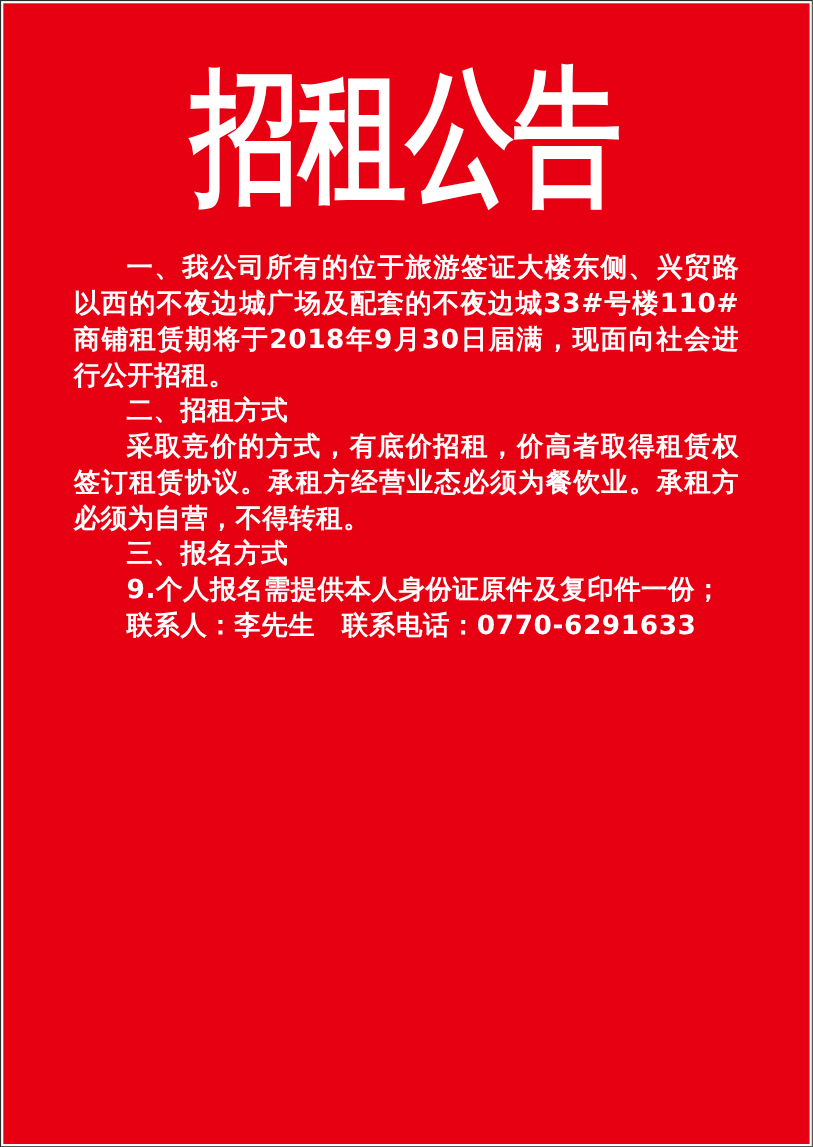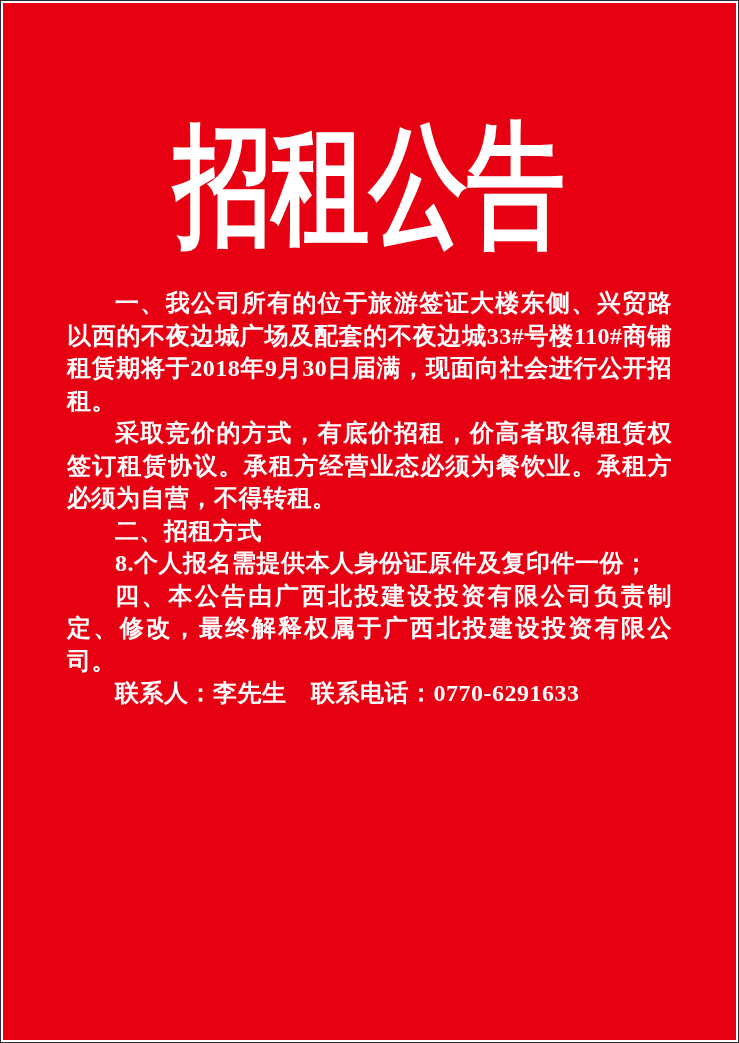--- a/index.html
+++ b/index.html
@@ -15,21 +15,21 @@
     border: 1px solid #2e2e2e;
     background: #ffffff;
     padding: 2px;
     overflow: hidden;
   }
   .red-area {
     width: 100%;
     height: 100%;
     box-sizing: border-box;
     background: #E60012;
-    padding: 116px 64px 0 64px;
+    padding: 56px 64px 0 64px;
     overflow: hidden;
   }
   .poster-title {
     margin: 0;
     color: #ffffff;
     text-align: center;
     font-family: "DejaVu Serif", "Liberation Serif", serif;
     font-weight: bold;
     font-size: 132px;
     line-height: 1.0;
@@ -44,38 +44,37 @@
     font-family: "DejaVu Sans", "Liberation Sans", sans-serif;
     font-weight: bold;
     font-size: 24px;
     line-height: 32.5px;
     text-align: justify;
     letter-spacing: 0.5px;
   }
   .body-text p {
     margin: 0;
     text-indent: 2em;
-    font-family: Liberation Serif, serif;
   }
   .contact-line {
     margin: 0;
     text-indent: 2em;
   }
 </style>
 </head>
 <body>
 
 <div class="poster">
   <div class="red-area">
 
     <h1 class="poster-title">招租公告</h1>
 
     <div class="body-text">
       <p>一、我公司所有的位于旅游签证大楼东侧、兴贸路以西的不夜边城广场及配套的不夜边城33#号楼110#商铺租赁期将于2018年9月30日届满，现面向社会进行公开招租。</p>
+      <p>二、招租方式</p>
       <p>采取竞价的方式，有底价招租，价高者取得租赁权签订租赁协议。承租方经营业态必须为餐饮业。承租方必须为自营，不得转租。</p>
-      <p>二、招租方式</p>
-      <p>8.个人报名需提供本人身份证原件及复印件一份；</p>
-      <p>四、本公告由广西北投建设投资有限公司负责制定、修改，最终解释权属于广西北投建设投资有限公司。</p>
+      <p>三、报名方式</p>
+      <p>9.个人报名需提供本人身份证原件及复印件一份；</p>
       <p class="contact-line">联系人：李先生　联系电话：0770-6291633</p>
     </div>
 
   </div>
 </div>
 
 </body></html>

